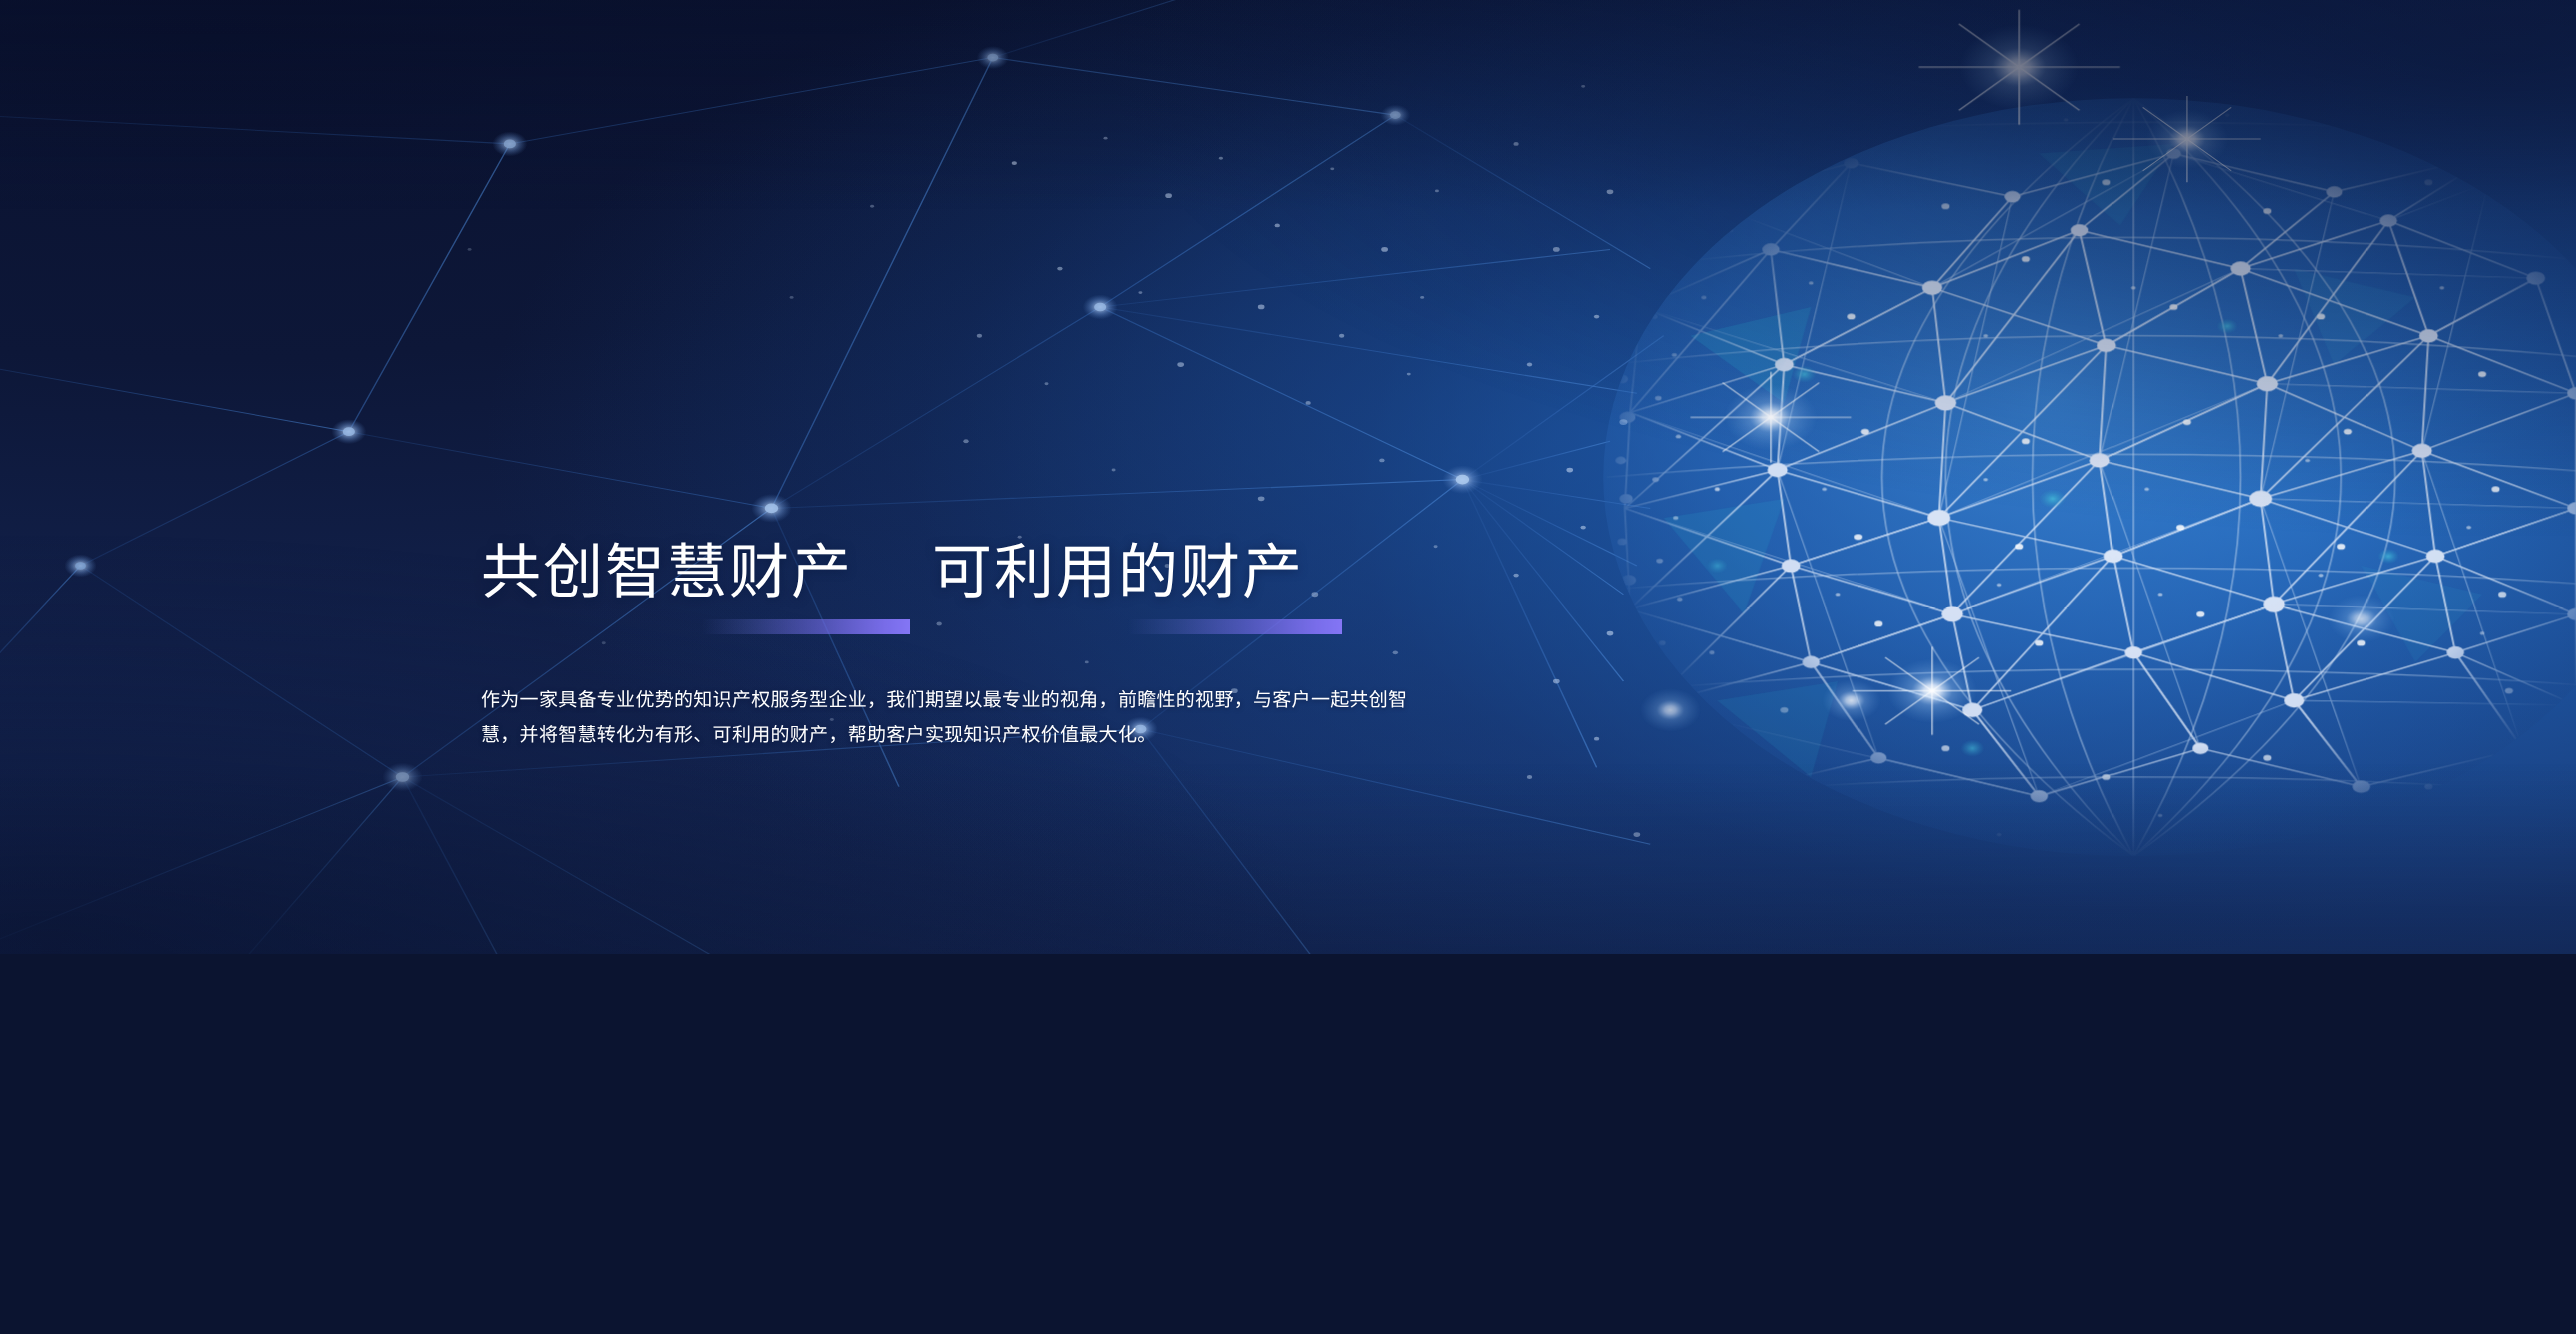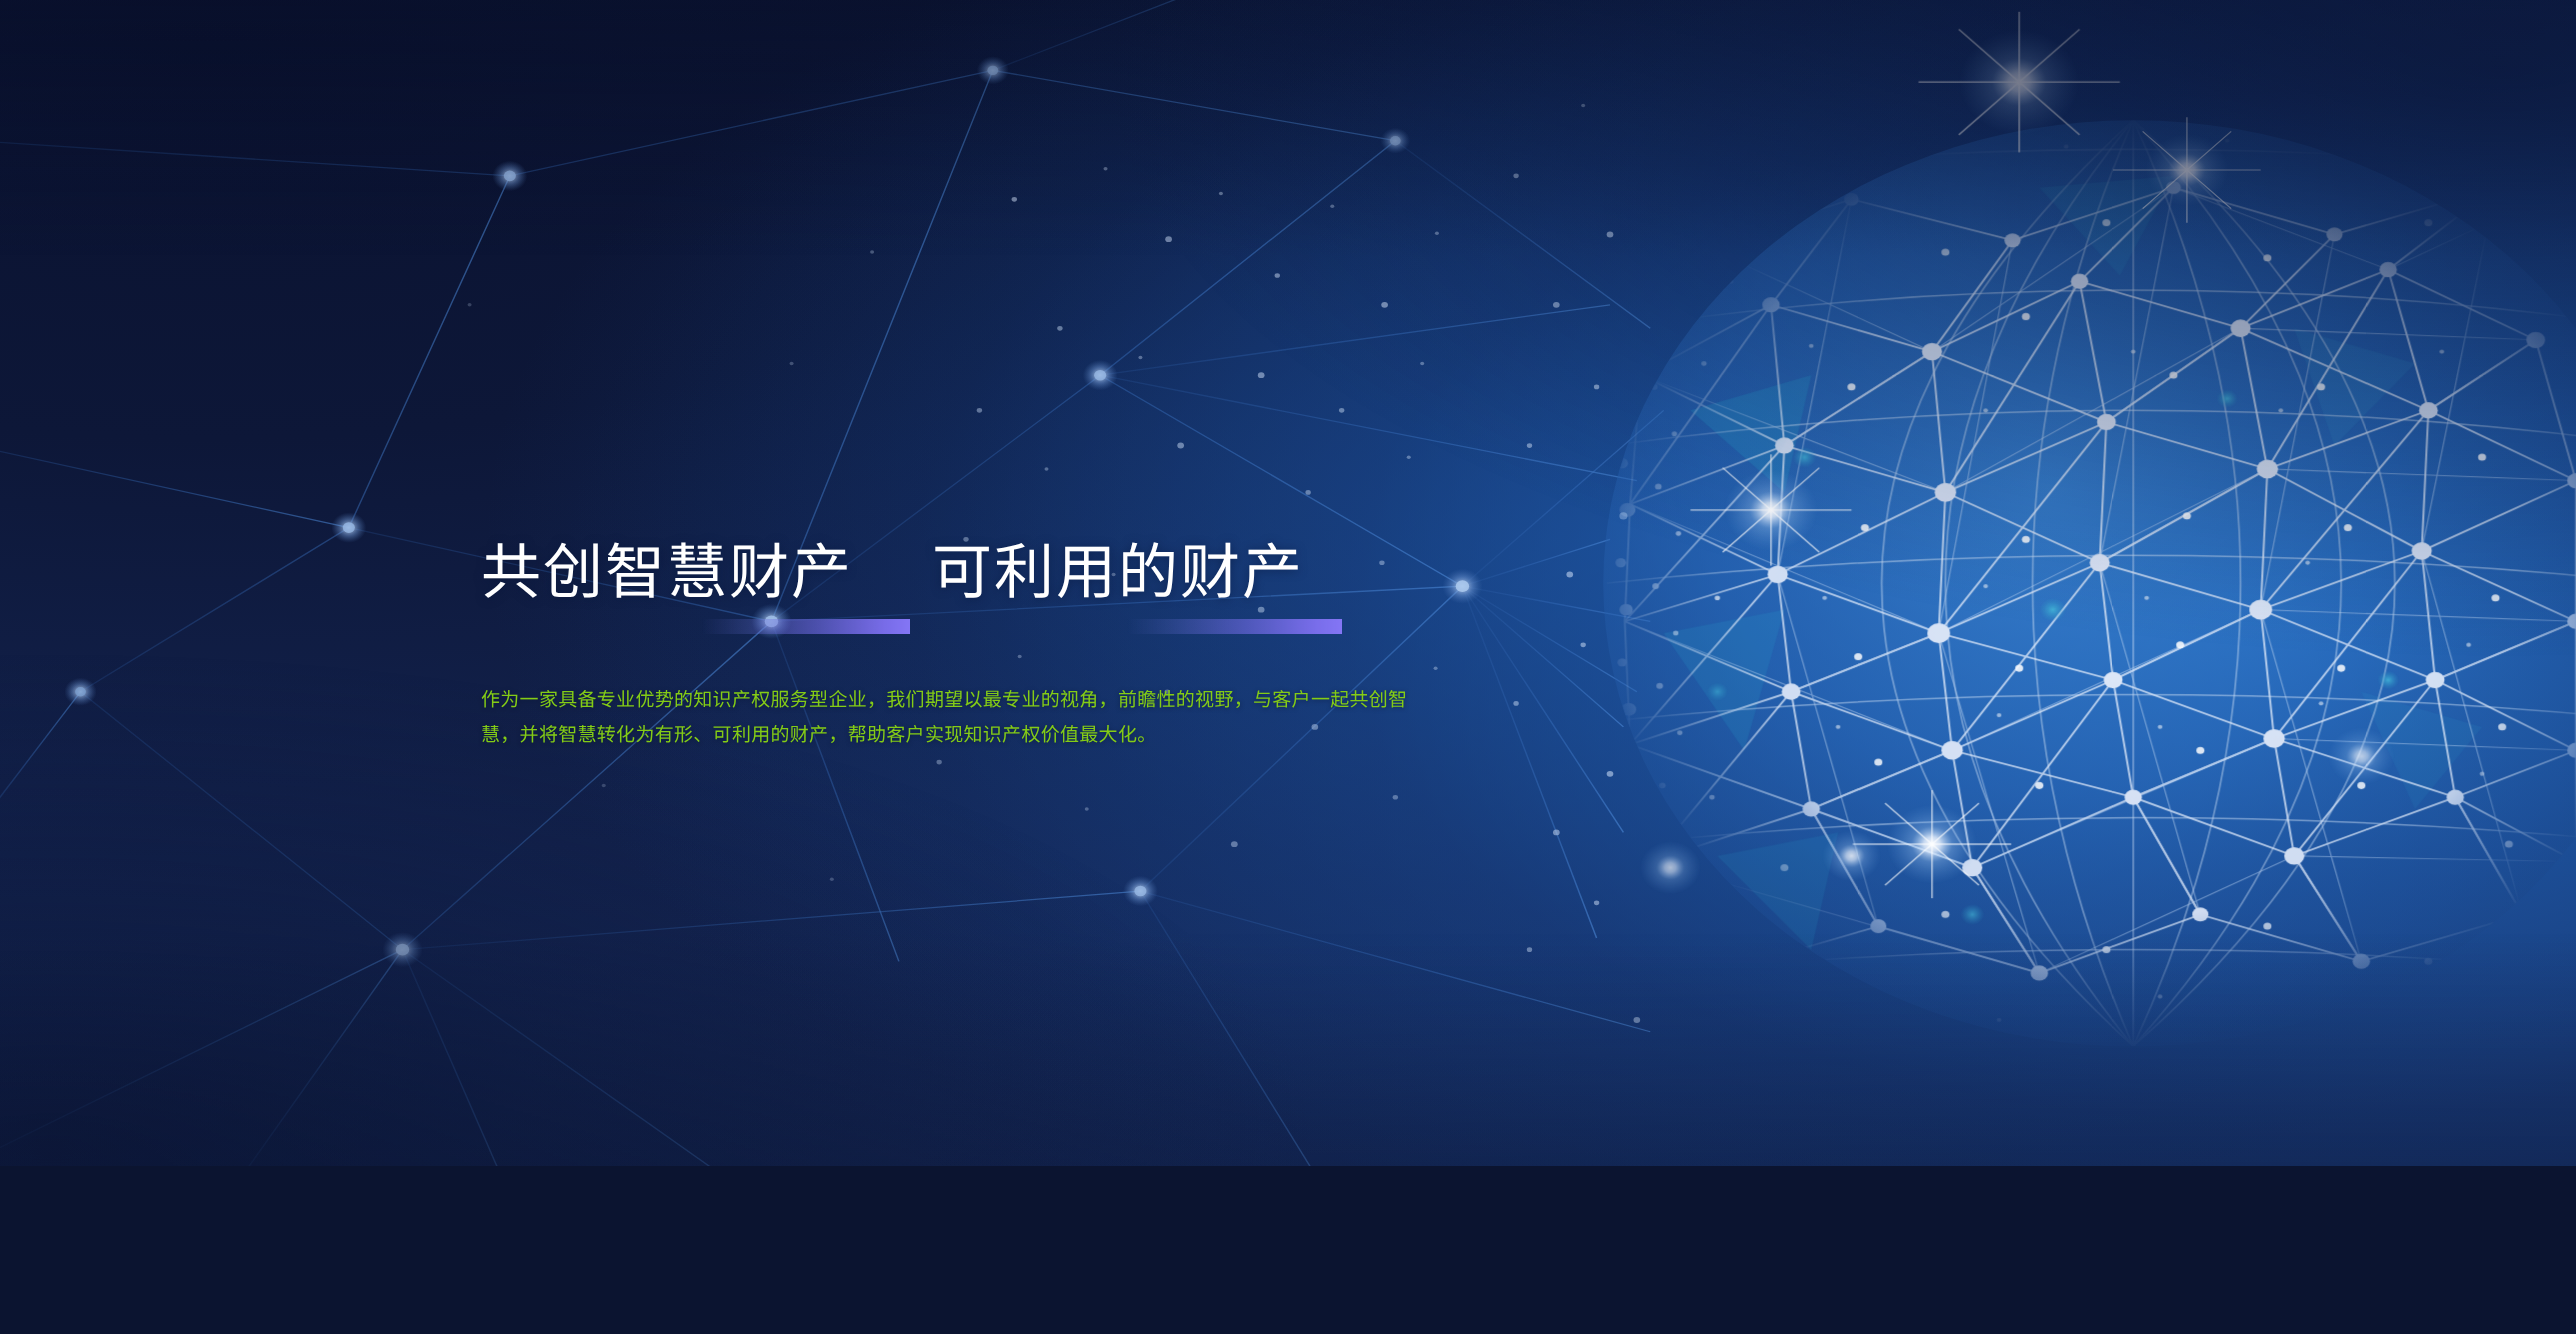--- a/index.html
+++ b/index.html
@@ -9,21 +9,21 @@
     background: #0b1430;
   }
   body {
     font-family: "Liberation Sans", "DejaVu Sans", sans-serif;
   }
 
   
   #banner {
     position: relative;
     width: 2576px;
-    height: 1166px;
+    height: 954px;
     overflow: hidden;
     background: #101c41;
   }
 
   .layer {
     position: absolute;
     inset: 0;
     pointer-events: none;
   }
 
@@ -95,21 +95,21 @@
         rgba(132,118,245,1) 100%);
   }
   
   #accent-bar-1 { left: 221px; width: 208px; }
   #accent-bar-2 { left: 195px; width: 215px; }
 
   #subcopy {
     margin-top: 79px;
     font-size: 19px;
     line-height: 35px;
-    color: #84cc16;
+    color: #ffffff;
     letter-spacing: 0.3px;
     max-width: 953px;
     text-shadow: 0 0.7px 4px rgba(8,20,52,0.6);
   }
   #subcopy p { margin: 0; }
 </style>
 </head>
 <body>
 
 <div id="banner">

